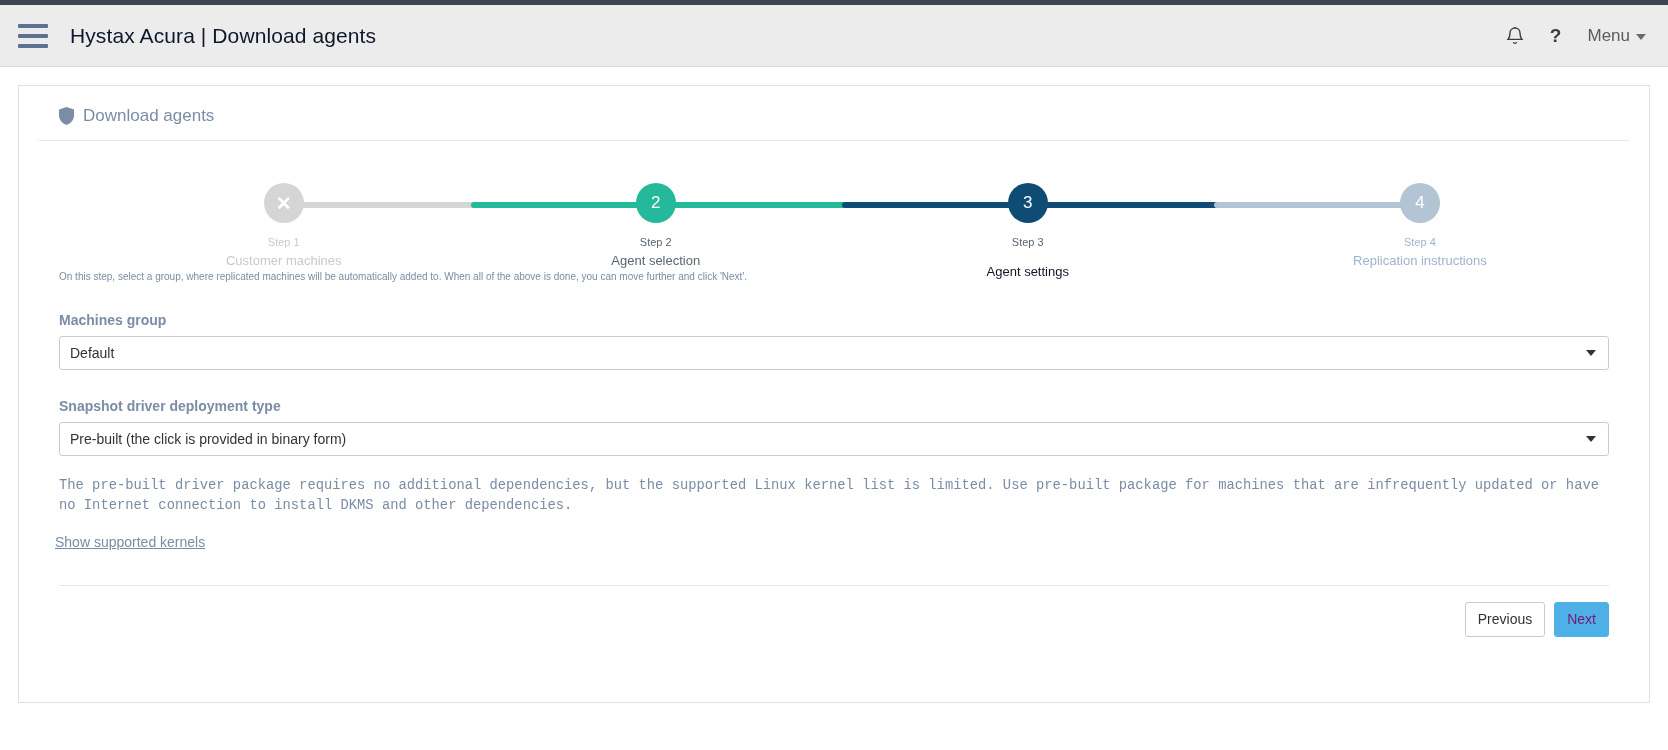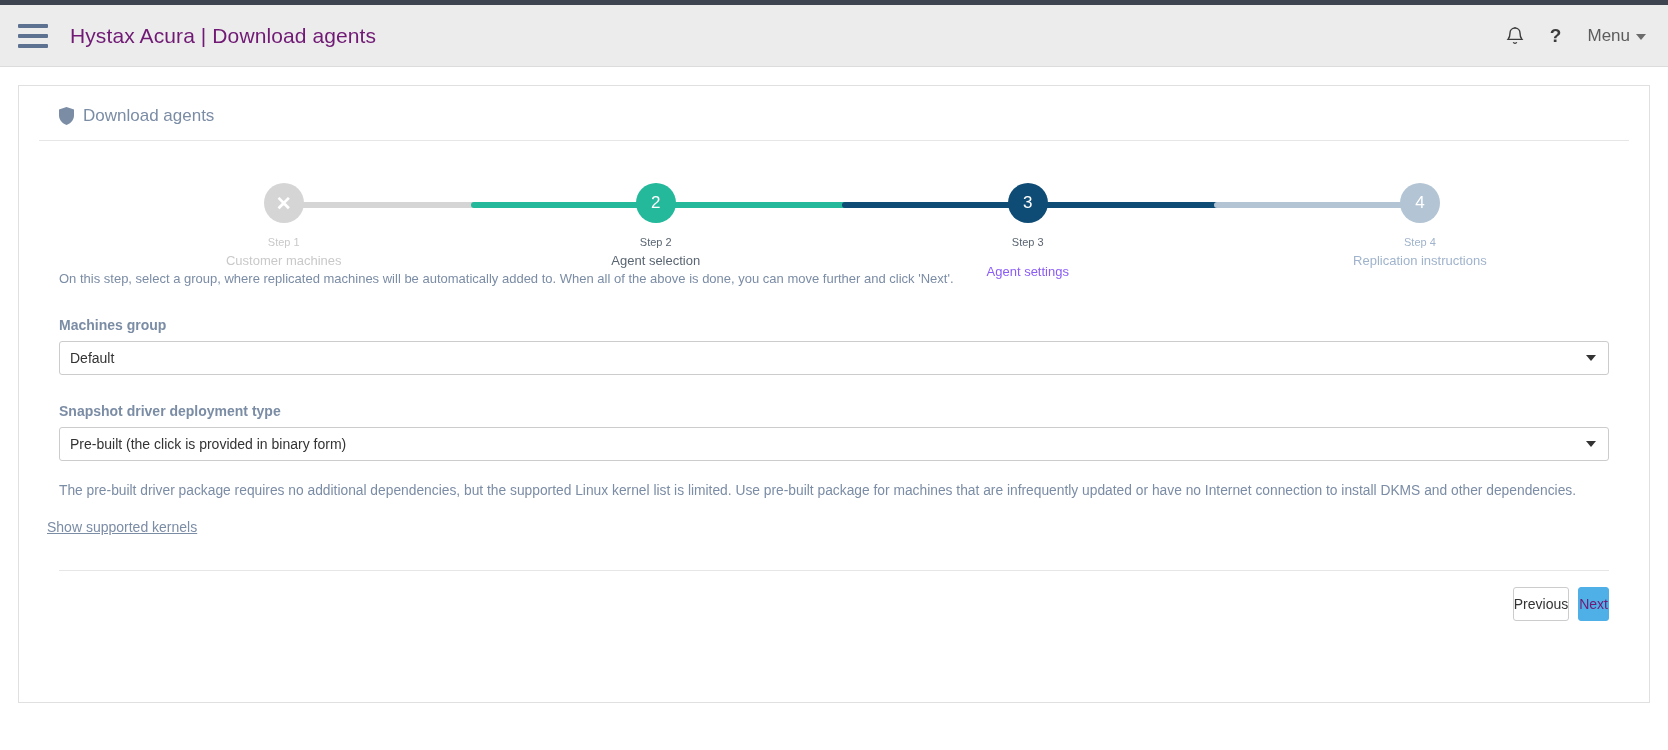--- a/index.html
+++ b/index.html
@@ -38,21 +38,21 @@
     display: flex; flex-direction: column; justify-content: space-between;
     cursor: pointer;
     margin-right: 22px;
   }
   .burger span {
     display: block; height: 4px; width: 30px;
     background: #5d7290; border-radius: 1px;
   }
   .app-title {
     font-size: 21px;
-    color: #701a75;
+    color: #0f172a;
     letter-spacing: 0.1px;
     white-space: nowrap;
   }
   .header-spacer { flex: 1 1 auto; }
   .header-actions {
     display: flex; align-items: center; gap: 26px;
   }
   .ico-btn {
     color: #4a4a4a;
     display: flex; align-items: center; justify-content: center;
@@ -135,21 +135,21 @@
     font-size: 11px;
   }
   .step-sub {
     margin-top: 5px;
     font-size: 13px;
   }
 
   
   .intro {
     margin: 6px 20px 0 20px;
-    font-size: 13px;
+    font-size: 10px;
     color: #7b8ca5;
     line-height: 1.5;
   }
 
   .field { margin: 28px 20px 2px 20px; }
   .field-label {
     font-size: 14px;
     font-weight: bold;
     color: #7b8ca5;
     margin-bottom: 8px;
@@ -173,39 +173,40 @@
     border-left: 5px solid transparent;
     border-right: 5px solid transparent;
     border-top: 6px solid #333333;
     margin-top: -3px;
   }
   .note {
     margin: 20px 20px 0 20px;
     font-size: 13.8px;
     color: #7b8ca5;
     line-height: 1.45;
+    font-family: Liberation Mono, monospace;
   }
   .link {
     display: inline-block;
-    margin: 18px 0 0 8px;
+    margin: 18px 0 0 16px;
     font-size: 14px;
     color: #7b8ca5;
     text-decoration: underline;
     cursor: pointer;
   }
 
   .foot {
     margin: 34px 20px 0 20px;
     border-top: 1px solid #e6e6e6;
     padding-top: 16px;
     display: flex; justify-content: flex-end; gap: 9px;
   }
   .btn {
     font-size: 14px;
-    padding: 8px 0;
+    padding: 8px 12px;
     border-radius: 3px;
     cursor: pointer;
     border: 1px solid transparent;
     line-height: 1.2;
   }
   .btn-default {
     background: #ffffff;
     border-color: #cccccc;
     color: #333333;
   }
@@ -280,21 +281,21 @@
         </div>
         <div class="step-label" style="color:#5a6572;">Step 2</div>
         <div class="step-sub" style="color:#5a6572;">Agent selection</div>
       </div>
 
       <div class="step" style="left:62.5%;">
         <div class="bullet" style="background:#0f4c75;">
           <span>3</span>
         </div>
         <div class="step-label" style="color:#5a6572;">Step 3</div>
-        <div class="step-sub" style="color:#8b5cf6;margin-top:16px;">Agent settings</div>
+        <div class="step-sub" style="color:#0f172a;margin-top:16px;">Agent settings</div>
       </div>
 
       <div class="step" style="left:87.8%;">
         <div class="bullet" style="background:#b3c4d4;">
           <span>4</span>
         </div>
         <div class="step-label" style="color:#9fb3cc;">Step 4</div>
         <div class="step-sub" style="color:#9fb3cc;">Replication instructions</div>
       </div>
     </div>

